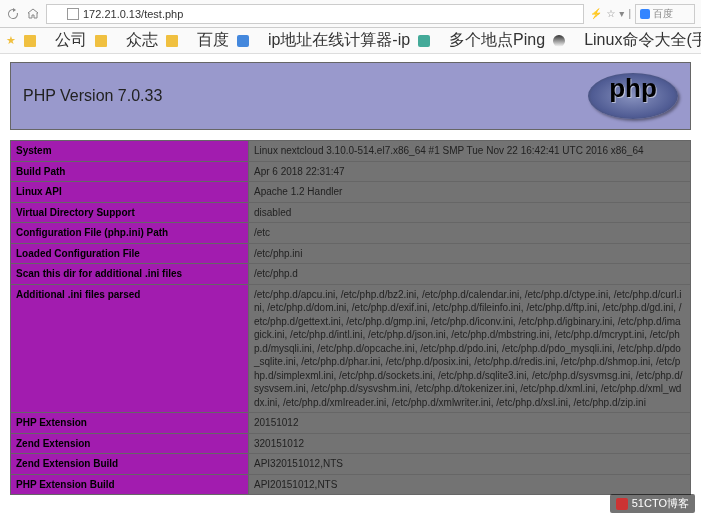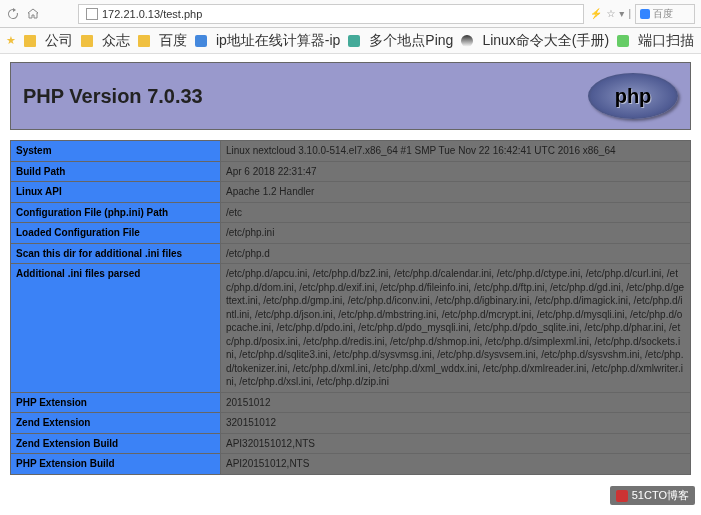--- a/index.html
+++ b/index.html
@@ -19,42 +19,41 @@
   gap: 6px;
   background: #fafafa;
 }
 .nav-icon { width: 14px; height: 14px; display: inline-flex; align-items: center; justify-content: center; color: #666; cursor: pointer; }
 .addr-box {
   flex: 1;
   display: flex;
   align-items: center;
   border: 1px solid #ccc;
   height: 20px;
-  padding: 0 7px;
+  padding: 0 20px;
   background: #fff;
   gap: 4px;
-  margin-left: 32px;
 }
 .addr-icon { width: 12px; height: 12px; border: 1px solid #999; border-radius: 0; }
 .addr-text { flex: 1; font-size: 11px; color: #333; }
 .right-controls { display: flex; align-items: center; gap: 4px; color: #888; font-size: 10px; }
 .search-box { border: 1px solid #ccc; height: 20px; width: 60px; display: flex; align-items: center; padding: 0 4px; font-size: 10px; color: #888; }
 
 .bookmarks-bar {
   display: flex;
   align-items: center;
   height: 26px;
   padding: 0 6px;
   border-bottom: 1px solid #ddd;
   gap: 4px;
   background: #fafafa;
   overflow: hidden;
   white-space: nowrap;
 }
-.bm-item { display: inline-flex; align-items: center; gap: 9px; padding: 2px 4px; font-size: 14px; color: #333; cursor: pointer; text-align: right; }
+.bm-item { display: inline-flex; align-items: center; gap: 19px; padding: 2px 4px; font-size: 16px; color: #333; cursor: pointer; text-align: right; }
 .bm-icon { width: 12px; height: 12px; display: inline-block; }
 .folder-icon { background: #f0c040; border-radius: 1px; }
 .green-icon { background: #4a9; border-radius: 2px; }
 .ip-icon { background: #48d; border-radius: 2px; }
 .port-icon { background: #6c6; border-radius: 2px; }
 .phone-icon { background: #48d; border-radius: 2px; }
 .penguin-icon { background: linear-gradient(#333, #fff); border-radius: 50%; }
 
 .php-page {
   height: 461px;
@@ -63,59 +62,59 @@
 }
 .php-header {
   background: #9999cc;
   border: 1px solid #666;
   padding: 10px 12px;
   display: flex;
   align-items: center;
   justify-content: space-between;
   margin-bottom: 10px;
 }
-.php-title { font-size: 20px; font-weight: bold; color: #222; }
+.php-title { font-size: 16px; font-weight: normal; color: #222; }
 .php-logo {
   width: 90px; height: 46px;
   background: radial-gradient(ellipse at center, #8892bf 0%, #4f5b93 65%, #333 100%);
   border-radius: 50%;
-  display: flex; align-items: center; justify-content: center;
-  color: #000; font-weight: bold; font-size: 20px;
+  display: flex; align-items: flex-start; justify-content: center;
+  color: #000; font-weight: bold; font-size: 26px;
   text-shadow: 1px 1px 0 rgba(255,255,255,0.5);
   box-shadow: 2px 2px 3px rgba(0,0,0,0.4);
 }
 
 table.info {
   width: 100%;
   border-collapse: collapse;
   border: 1px solid #666;
 }
 table.info td {
   border: 1px solid #666;
   padding: 3px 5px;
   font-size: 10px;
   vertical-align: top;
   line-height: 1.35;
 }
 td.e {
-  background: #3b82f6;
+  background: #a21caf;
   font-weight: bold;
-  width: 210px;
+  width: 238px;
   color: #000;
 }
 td.v {
   background: #737373;
   color: #222;
   word-break: break-all;
 }
 
 .watermark {
   position: fixed;
   right: 6px;
-  bottom: 10px;
+  bottom: 2px;
   background: rgba(0,0,0,0.55);
   color: #fff;
   font-size: 11px;
   padding: 2px 6px;
   border-radius: 2px;
   display: flex;
   align-items: center;
   gap: 4px;
 }
 .wm-icon { width: 12px; height: 12px; background: #c33; border-radius: 2px; display: inline-block; }
@@ -197,20 +196,24 @@
         </tr>
         <tr>
           <td class="e">Build Path</td>
           <td class="v">Apr 6 2018 22:31:47</td>
         </tr>
         <tr>
           <td class="e">Linux API</td>
           <td class="v">Apache 1.2 Handler</td>
         </tr>
         <tr>
+          <td class="e">Virtual Directory Support</td>
+          <td class="v">disabled</td>
+        </tr>
+        <tr>
           <td class="e">Configuration File (php.ini) Path</td>
           <td class="v">/etc</td>
         </tr>
         <tr>
           <td class="e">Loaded Configuration File</td>
           <td class="v">/etc/php.ini</td>
         </tr>
         <tr>
           <td class="e">Scan this dir for additional .ini files</td>
           <td class="v">/etc/php.d</td>

